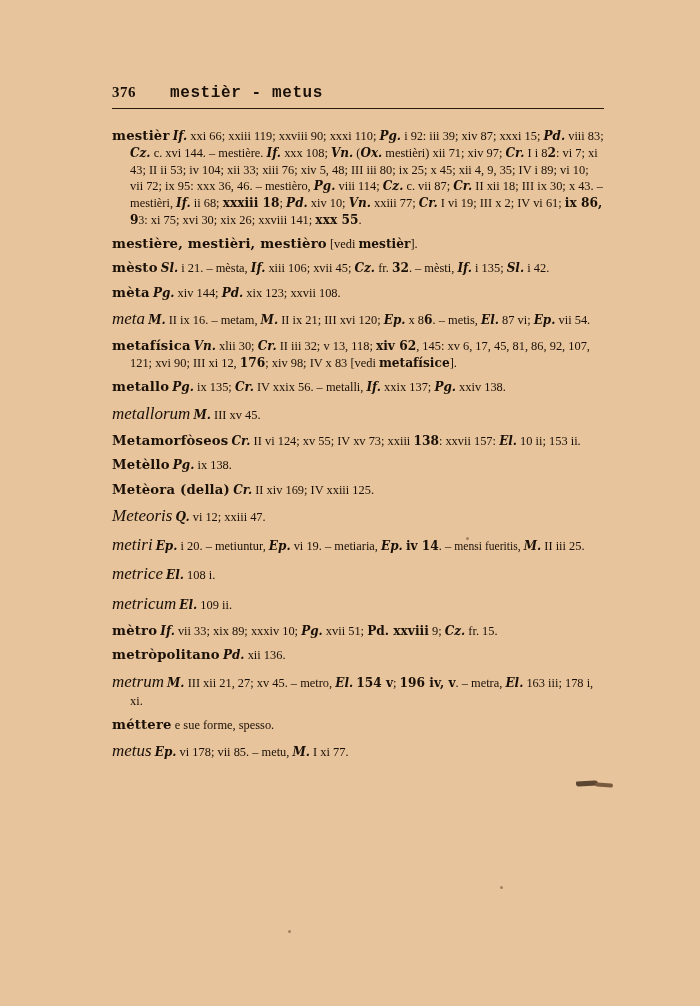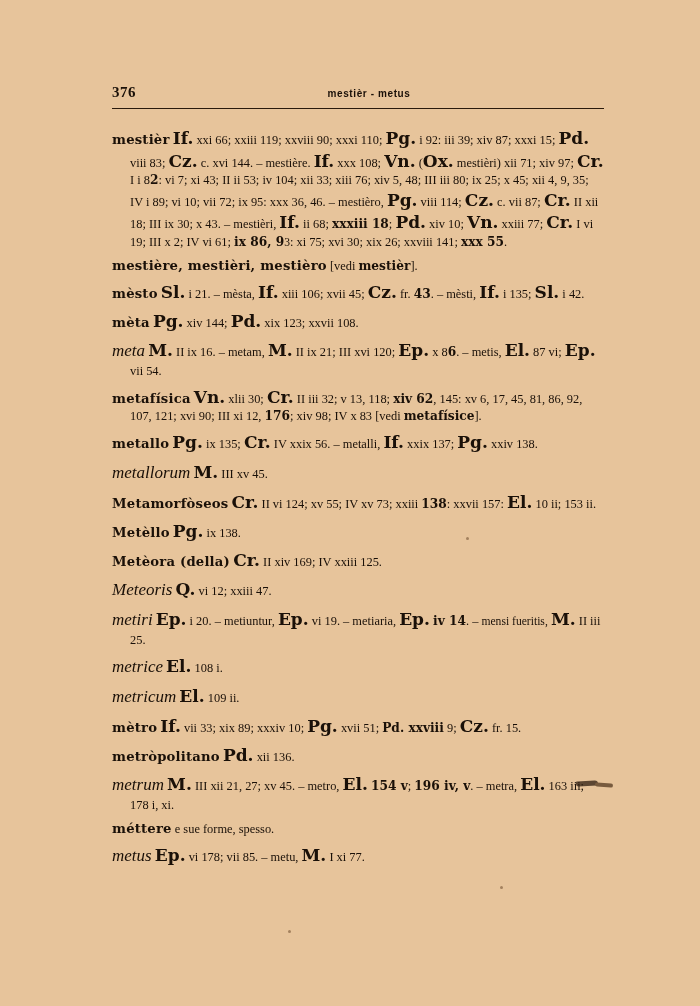--- a/index.html
+++ b/index.html
@@ -29,24 +29,23 @@
   }
   .folio {
     font-family: "Liberation Serif", serif;
     font-weight: bold;
     font-size: 15px;
     letter-spacing: 0.5px;
     width: 58px;
   }
   .runhead {
     flex: 1;
-    text-align: center;
-    font-family: Liberation Sans, sans-serif;
+    font-family: Liberation Mono, monospace;
     font-weight: bold;
-    font-size: 10px;
+    font-size: 16px;
     letter-spacing: 0.6px;
     padding-right: 36px;
   }
   .rule {
     border-bottom: 1.6px solid #2a1a0c;
     margin: 2px 0 18px 0;
   }
   .entries {
     font-size: 12.4px;
     line-height: 1.33;
@@ -65,21 +64,22 @@
     letter-spacing: 0.2px;
   }
   .hwi {
     font-family: "Liberation Serif", serif;
     font-style: italic;
     font-size: 17px;
   }
   .bi {
     font-family: "DejaVu Serif", serif;
     font-weight: bold;
-    font-size: 17px;
+    font-style: italic;
+    font-size: 12px;
   }
   .bd {
     font-family: "DejaVu Serif", serif;
     font-weight: bold;
     font-size: 12.2px;
   }
   .sm {
     font-size: 11.6px;
   }
   .speck {
@@ -127,21 +127,21 @@
 
   <div class="header">
     <div class="folio">376</div>
     <div class="runhead">mestièr - metus</div>
   </div>
   <div class="rule"></div>
 
   <div class="entries" id="entries">
       <div class="entry"><span class="hw">mestièr</span> <span class="body"><span class="bi">If.</span> xxi 66; xxiii 119; xxviii 90; xxxi 110; <span class="bi">Pg.</span> i 9<span class="sm">2</span>: iii 39; xiv 87; xxxi 15; <span class="bi">Pd.</span> viii 83; <span class="bi">Cz.</span> c. xvi 144. – mestière. <span class="bi">If.</span> xxx 108; <span class="bi">Vn.</span> (<span class="bi">Ox.</span> mestièri) xii 71; xiv 97; <span class="bi">Cr.</span> I i 8<span class="bd">2</span>: vi 7; xi 43; II ii 53; iv 104; xii 33; xiii 76; xiv 5, 48; III iii 80; ix 25; x 45; xii 4, 9, 35; IV i 89; vi 10; vii 72; ix 95: xxx 36, 46. – mestièro, <span class="bi">Pg.</span> viii 114; <span class="bi">Cz.</span> c. vii 87; <span class="bi">Cr.</span> II xii 18; III ix 30; x 43. – mestièri, <span class="bi">If.</span> ii 68; <span class="bd">xxxiii 18</span>; <span class="bi">Pd.</span> xiv 10; <span class="bi">Vn.</span> xxiii 77; <span class="bi">Cr.</span> I vi 19; III x 2; IV vi 61; <span class="bd">ix 86, 9</span><span class="sm">3</span>: xi 75; xvi 30; xix 26; xxviii 141; <span class="bd">xxx 55</span>.</span></div>
       <div class="entry"><span class="hw">mestière, mestièri, mestièro</span> <span class="body">[vedi <span class="bd">mestièr</span>].</span></div>
-      <div class="entry"><span class="hw">mèsto</span> <span class="body"><span class="bi">Sl.</span> i 21. – mèsta, <span class="bi">If.</span> xiii 106; xvii 45; <span class="bi">Cz.</span> fr. <span class="bd">43</span>. – mèsti, <span class="bi">If.</span> i 135; <span class="bi">Sl.</span> i 42.</span></div>
+      <div class="entry"><span class="hw">mèsto</span> <span class="body"><span class="bi">Sl.</span> i 21. – mèsta, <span class="bi">If.</span> xiii 106; xvii 45; <span class="bi">Cz.</span> fr. <span class="bd">32</span>. – mèsti, <span class="bi">If.</span> i 135; <span class="bi">Sl.</span> i 42.</span></div>
       <div class="entry"><span class="hw">mèta</span> <span class="body"><span class="bi">Pg.</span> xiv 144; <span class="bi">Pd.</span> xix 123; xxvii 108.</span></div>
       <div class="entry"><span class="hwi">meta</span> <span class="body"><span class="bi">M.</span> II ix 16. – metam, <span class="bi">M.</span> II ix 21; III xvi 120; <span class="bi">Ep.</span> x 8<span class="bd">6</span>. – metis, <span class="bi">El.</span> 87 vi; <span class="bi">Ep.</span> vii 54.</span></div>
       <div class="entry"><span class="hw">metafísica</span> <span class="body"><span class="bi">Vn.</span> xlii 30; <span class="bi">Cr.</span> II iii 32; v 13, 118; <span class="bd">xiv 62</span>, 145: xv 6, 17, 45, 81, 86, 92, 107, 121; xvi 90; III xi 12, <span class="bd">176</span>; xiv 98; IV x 83 [vedi <span class="bd">metafísice</span>].</span></div>
       <div class="entry"><span class="hw">metallo</span> <span class="body"><span class="bi">Pg.</span> ix 135; <span class="bi">Cr.</span> IV xxix 56. – metalli, <span class="bi">If.</span> xxix 137; <span class="bi">Pg.</span> xxiv 138.</span></div>
       <div class="entry"><span class="hwi">metallorum</span> <span class="body"><span class="bi">M.</span> III xv 45.</span></div>
       <div class="entry"><span class="hw">Metamorfòseos</span> <span class="body"><span class="bi">Cr.</span> II vi 124; xv 55; IV xv 73; xxiii <span class="bd">138</span>: xxvii 157: <span class="bi">El.</span> 10 ii; 153 ii.</span></div>
       <div class="entry"><span class="hw">Metèllo</span> <span class="body"><span class="bi">Pg.</span> ix 138.</span></div>
       <div class="entry"><span class="hw">Metèora (della)</span> <span class="body"><span class="bi">Cr.</span> II xiv 169; IV xxiii 125.</span></div>
       <div class="entry"><span class="hwi">Meteoris</span> <span class="body"><span class="bi">Q.</span> vi 12; xxiii 47.</span></div>
       <div class="entry"><span class="hwi">metiri</span> <span class="body"><span class="bi">Ep.</span> i 20. – metiuntur, <span class="bi">Ep.</span> vi 19. – metiaria, <span class="bi">Ep.</span> <span class="bd">iv 14</span>. – <span class="sm">mensi fueritis,</span> <span class="bi">M.</span> II iii 25.</span></div>

